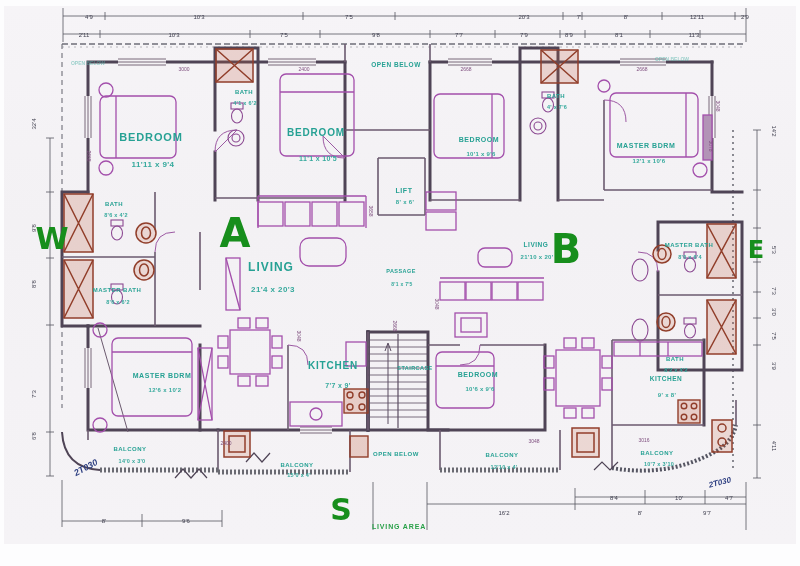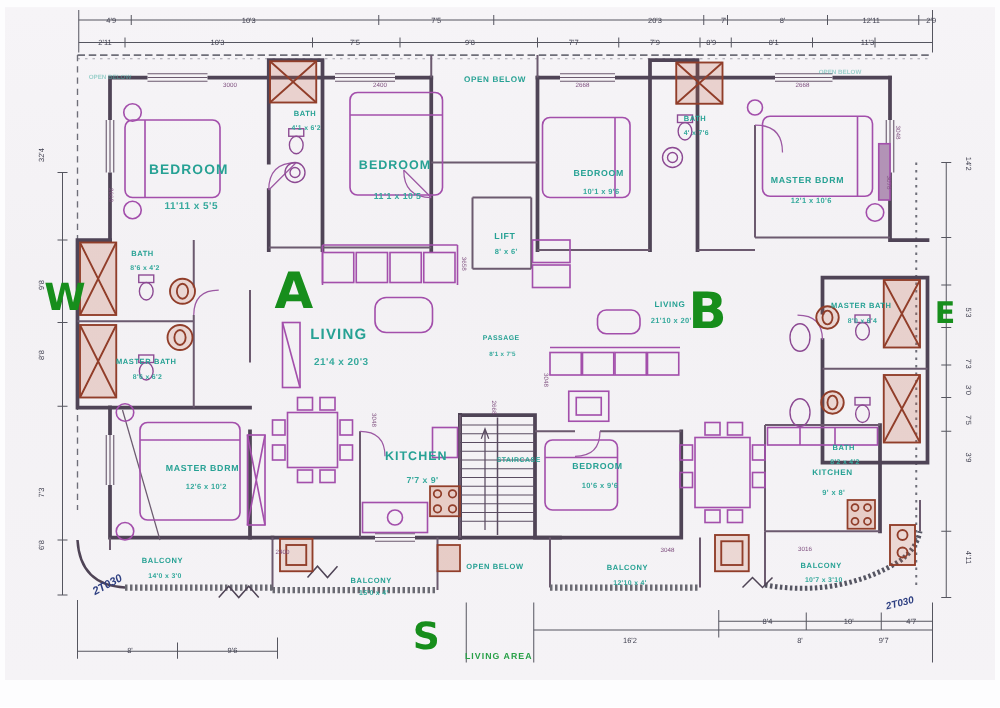--- a/index.html
+++ b/index.html
@@ -258,21 +258,21 @@
           <ellipse cx="144" cy="270" rx="4.5" ry="6" fill="none"></ellipse>
         <circle cx="662" cy="254" r="9"></circle>
           <ellipse cx="662" cy="254" rx="4" ry="5.5" fill="none"></ellipse>
         <circle cx="666" cy="322" r="9"></circle>
           <ellipse cx="666" cy="322" rx="4" ry="5.5" fill="none"></ellipse>
       </g>
     </svg>
 
     <div id="labels">
         <span class="lbl room" style="left: 147px; top: 131px; font-size: 11px; transform: translate(-50%, -50%);">BEDROOM</span>
-        <span class="lbl rdim" style="left: 149px; top: 159px; font-size: 8px; transform: translate(-50%, -50%);">11'11 x 5'5</span>
+        <span class="lbl rdim" style="left: 149px; top: 159px; font-size: 8px; transform: translate(-50%, -50%);">11'11 x 9'4</span>
         <span class="lbl room" style="left: 312px; top: 127px; font-size: 10px; transform: translate(-50%, -50%);">BEDROOM</span>
         <span class="lbl rdim" style="left: 314px; top: 152px; font-size: 7px; transform: translate(-50%, -50%);">11'1 x 10'5</span>
         <span class="lbl room" style="left: 475px; top: 133px; font-size: 7px; transform: translate(-50%, -50%);">BEDROOM</span>
         <span class="lbl rdim" style="left: 477px; top: 148px; font-size: 6px; transform: translate(-50%, -50%);">10'1 x 9'6</span>
         <span class="lbl room" style="left: 642px; top: 139px; font-size: 7px; transform: translate(-50%, -50%);">MASTER BDRM</span>
         <span class="lbl rdim" style="left: 645px; top: 155px; font-size: 6px; transform: translate(-50%, -50%);">12'1 x 10'6</span>
         <span class="lbl room" style="left: 158px; top: 369px; font-size: 7px; transform: translate(-50%, -50%);">MASTER BDRM</span>
         <span class="lbl rdim" style="left: 161px; top: 384px; font-size: 6px; transform: translate(-50%, -50%);">12'6 x 10'2</span>
         <span class="lbl room" style="left: 474px; top: 368px; font-size: 7px; transform: translate(-50%, -50%);">BEDROOM</span>
         <span class="lbl rdim" style="left: 476px; top: 383px; font-size: 6px; transform: translate(-50%, -50%);">10'6 x 9'6</span>

